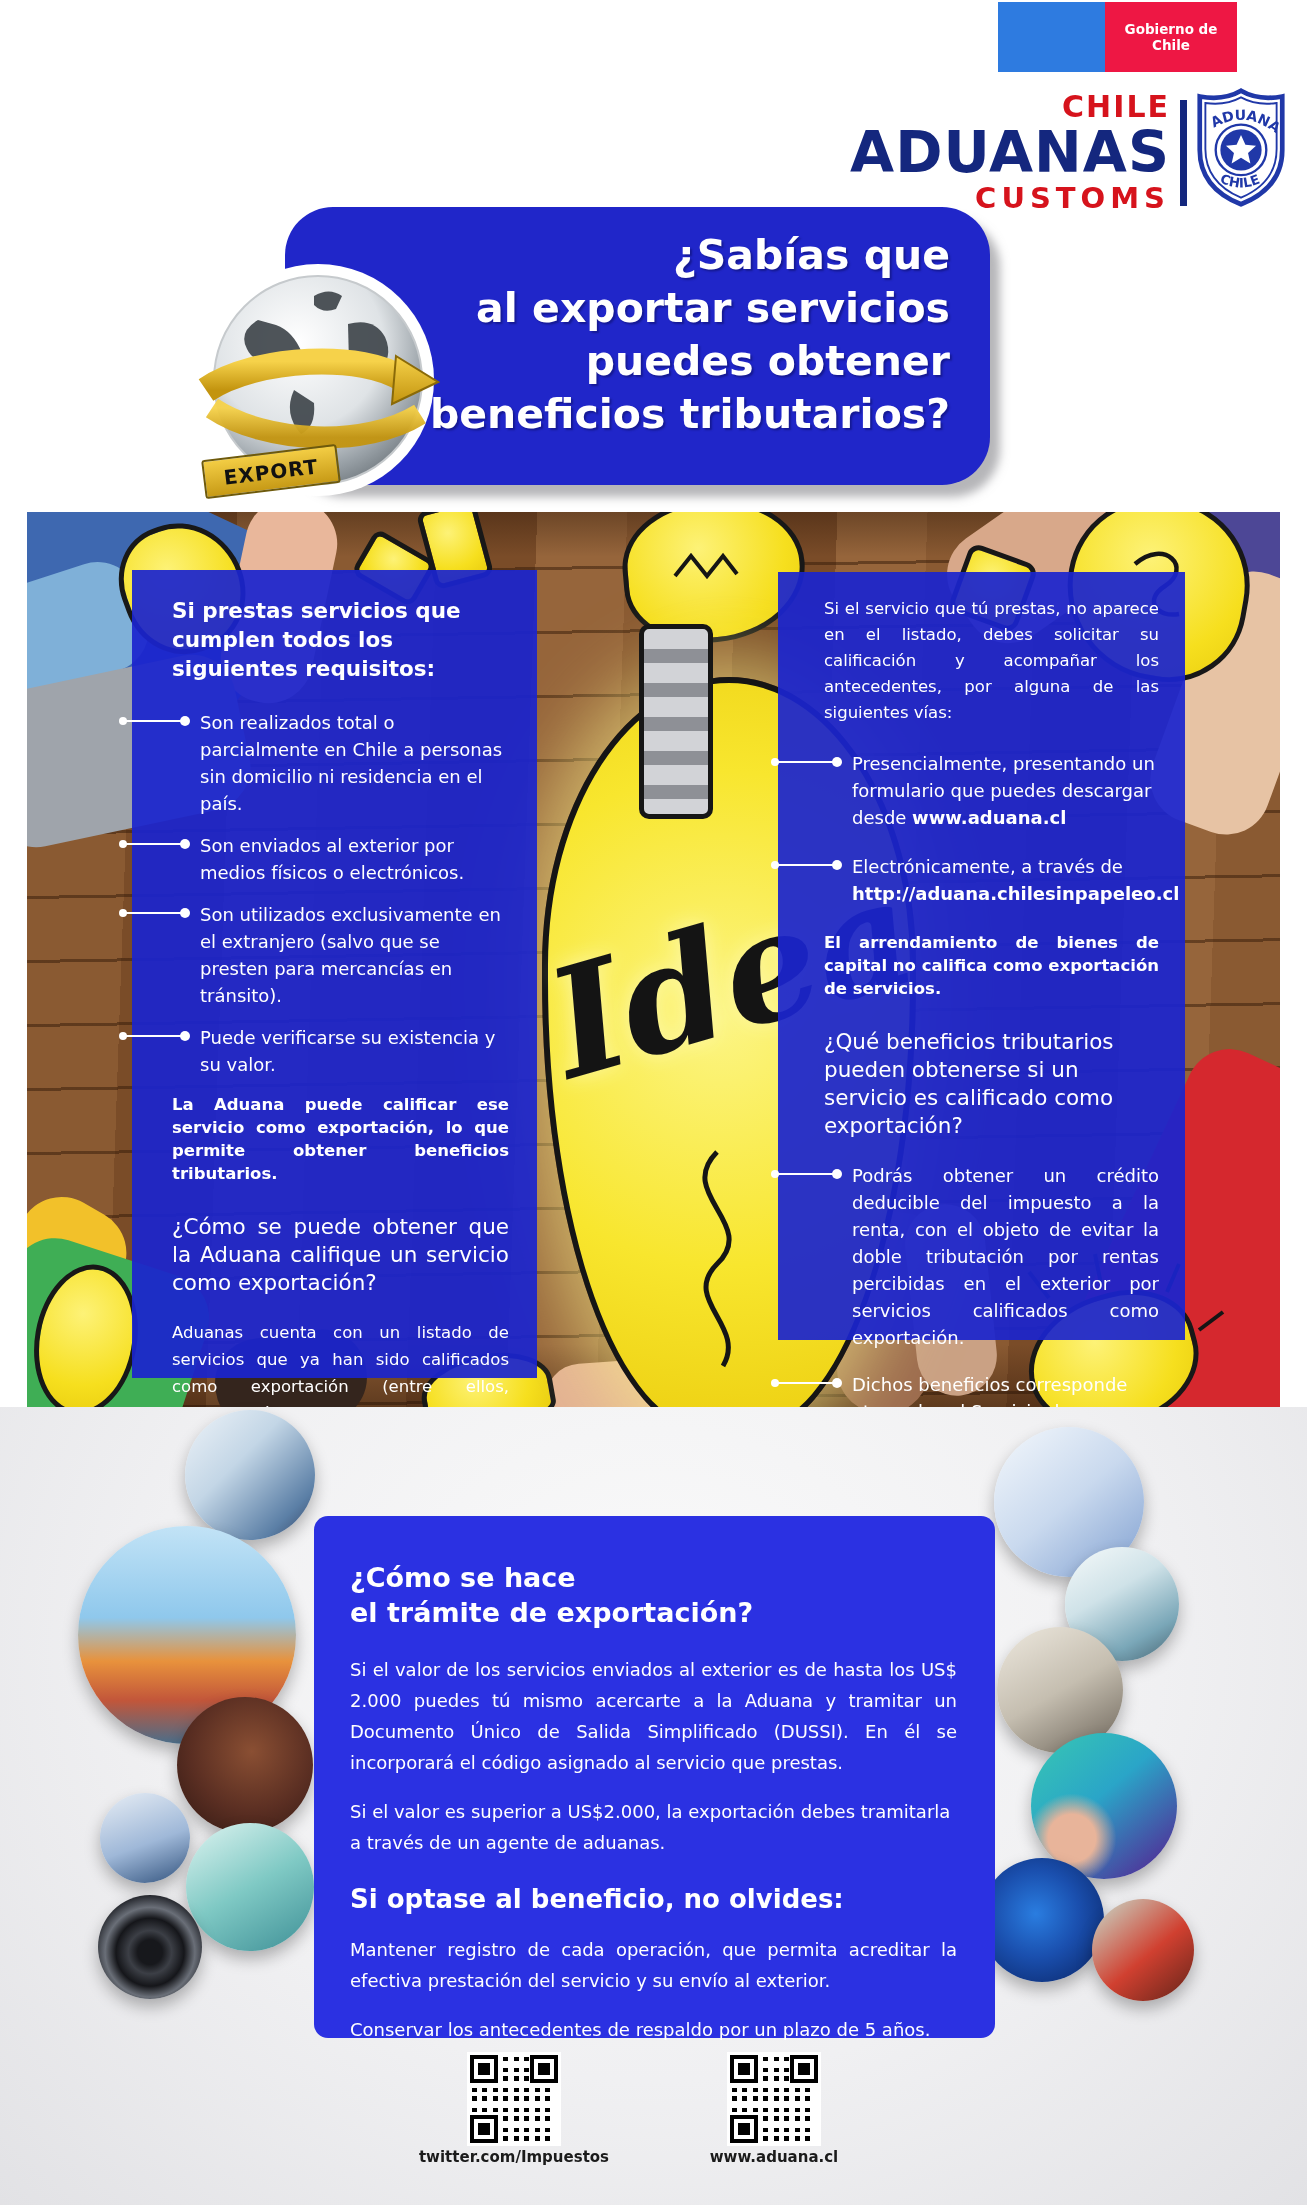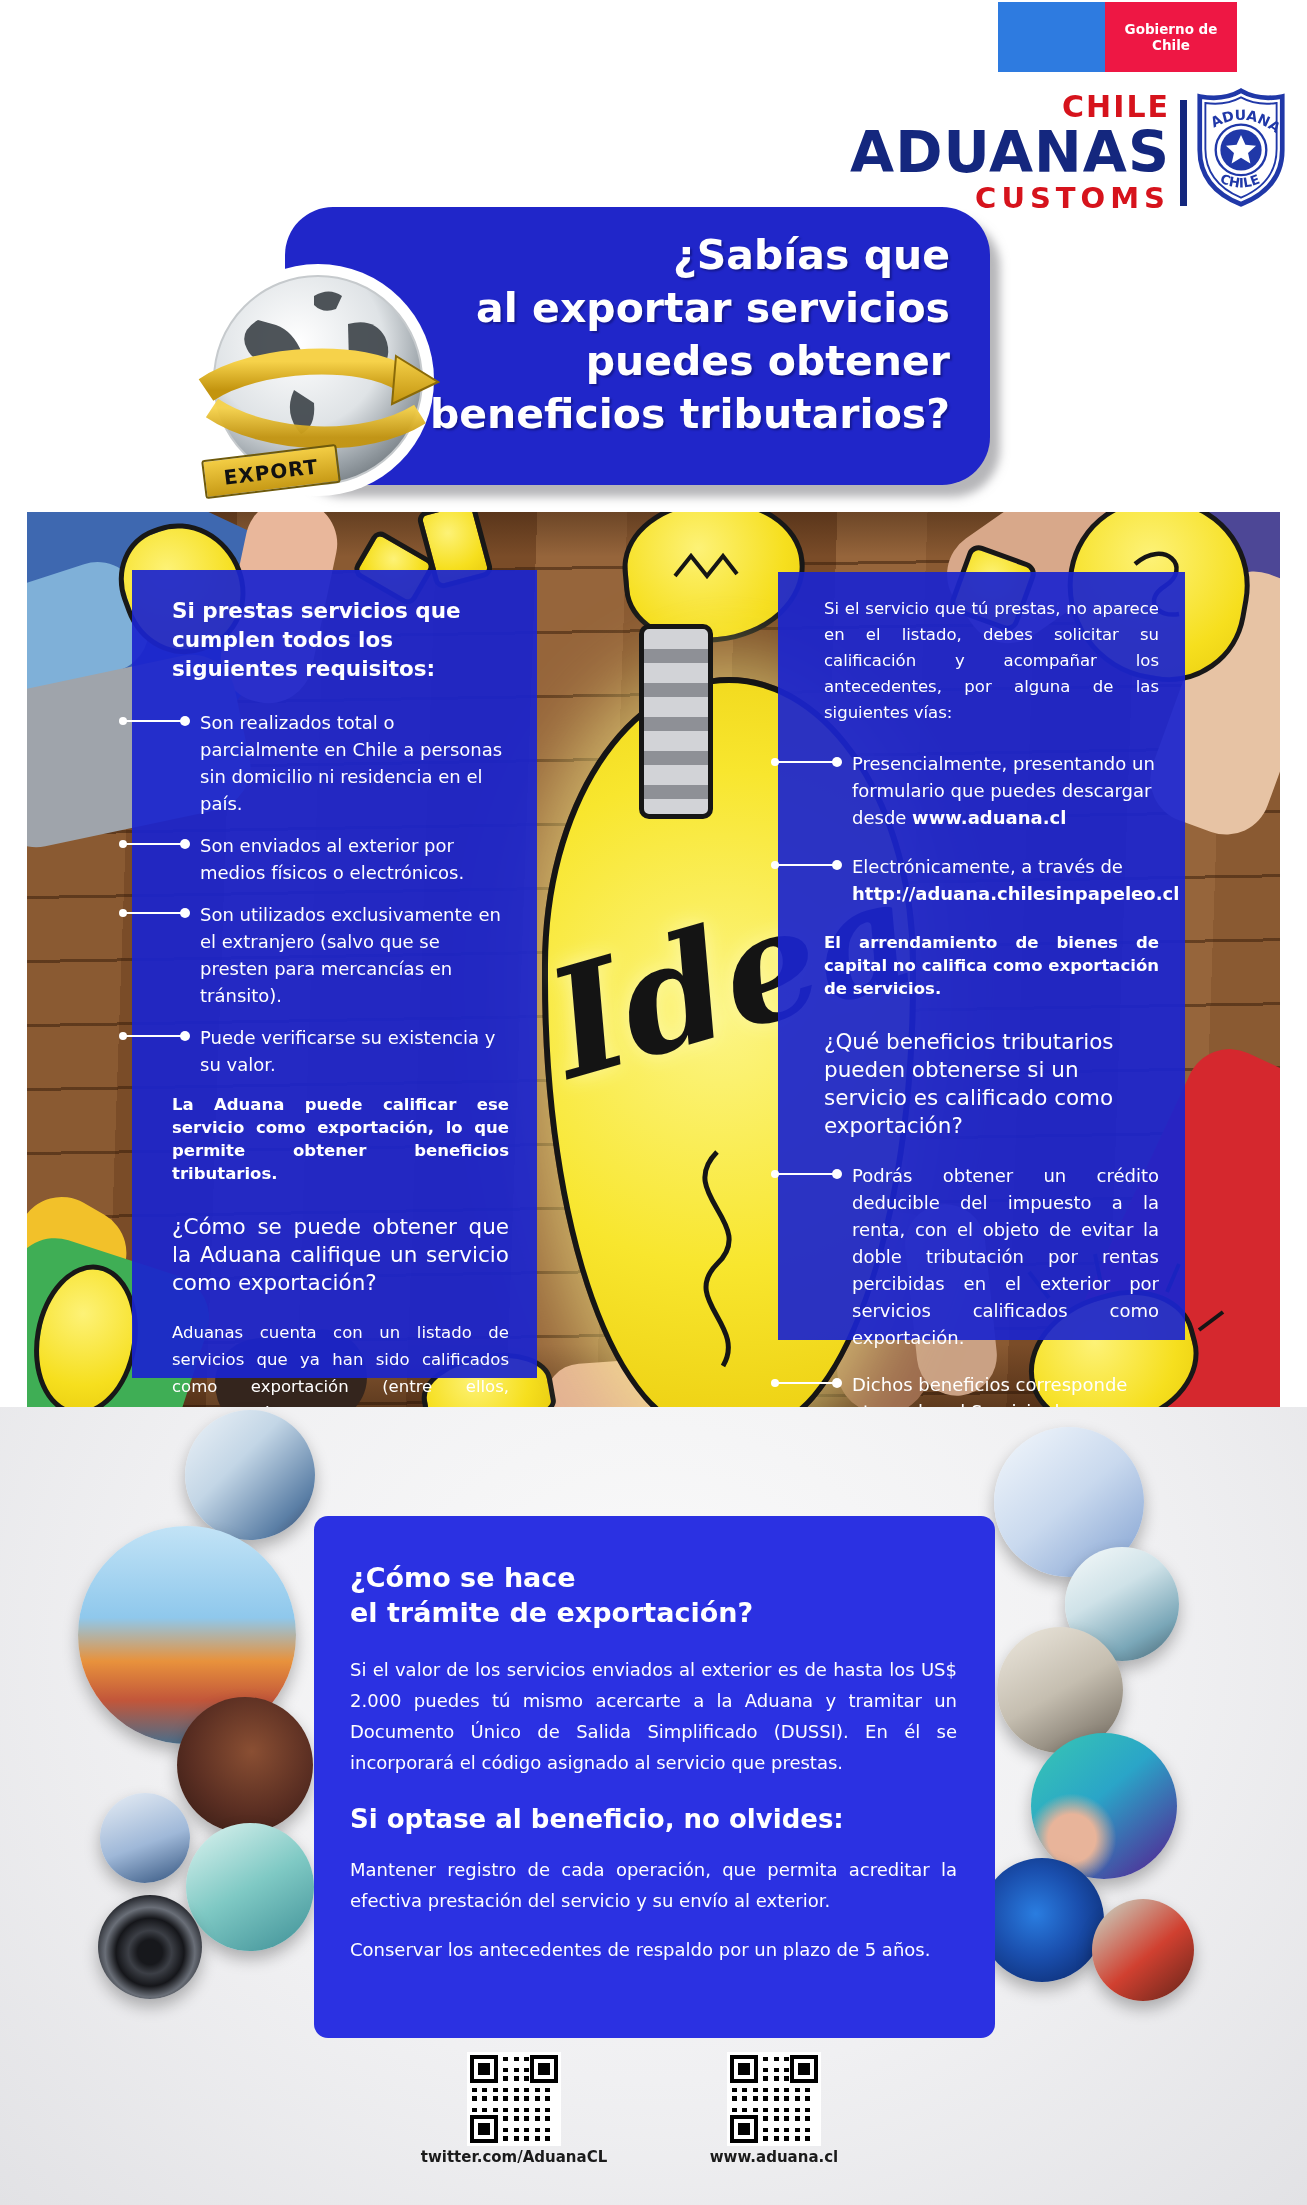--- a/index.html
+++ b/index.html
@@ -274,33 +274,34 @@
   <div class="ph-circle" style="left:1031px;top:1733px;width:146px;height:146px;background:radial-gradient(circle at 28% 72%,#e8b49a 0%,#e8b49a 16%,rgba(232,180,154,0) 30%),linear-gradient(140deg,#38c8b2 0%,#2aa5c8 45%,#4b3f9e 85%);"></div>
   <div class="ph-circle" style="left:980px;top:1858px;width:124px;height:124px;background:radial-gradient(circle at 45% 45%,#2a7de0 0%,#1a4fae 45%,#123a8a 70%,#0a1e55 100%);"></div>
   <div class="ph-circle" style="left:1092px;top:1899px;width:102px;height:102px;background:linear-gradient(140deg,#c8e0d0 0%,#d04030 55%,#7a2a1e 90%);"></div>
 
   <section class="bottom-box">
     <h2 class="bb-h">
       <div>¿Cómo se hace</div>
       <div>el trámite de exportación?</div>
     </h2>
     <p class="bb-p justify">Si el valor de los servicios enviados al exterior es de hasta los US$ 2.000 puedes tú mismo acercarte a la Aduana y tramitar un Documento Único de Salida Simplificado (DUSSI). En él se incorporará el código asignado al servicio que prestas.</p>
+    <p class="bb-p">Si el valor es superior a US$2.000, la exportación debes tramitarla a través de un agente de aduanas.</p>
     <h3 class="bb-sub">Si optase al beneficio, no olvides:</h3>
     <p class="bb-p justify">Mantener registro de cada operación, que permita acreditar la efectiva prestación del servicio y su envío al exterior.</p>
     <p class="bb-p">Conservar los antecedentes de respaldo por un plazo de 5 años.</p>
   </section>
 
   <div class="qr" style="left:467px;top:2052px;">
     <div class="noise"></div>
     <div class="finder tl"></div>
     <div class="finder tr"></div>
     <div class="finder bl"></div>
   </div>
   <div class="qr" style="left:727px;top:2052px;">
     <div class="noise"></div>
     <div class="finder tl"></div>
     <div class="finder tr"></div>
     <div class="finder bl"></div>
   </div>
-  <div class="qr-caption" style="left:404px;">twitter.com/AduanaCL</div>
+  <div class="qr-caption" style="left:404px;">twitter.com/Impuestos</div>
   <div class="qr-caption" style="left:664px;">www.aduana.cl</div>
 
 </div>
 
 </body></html>

